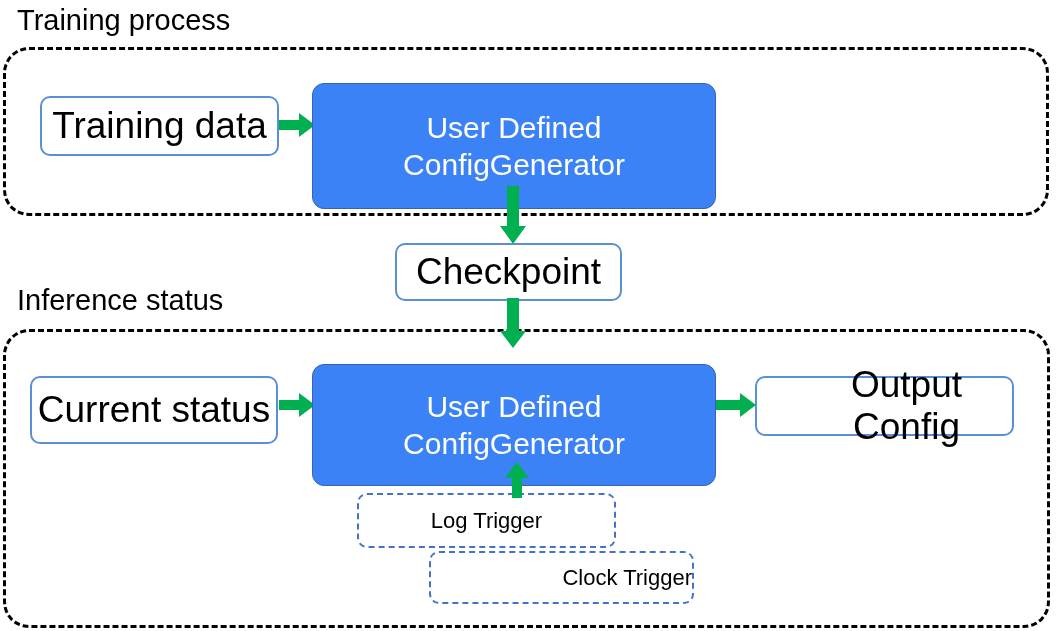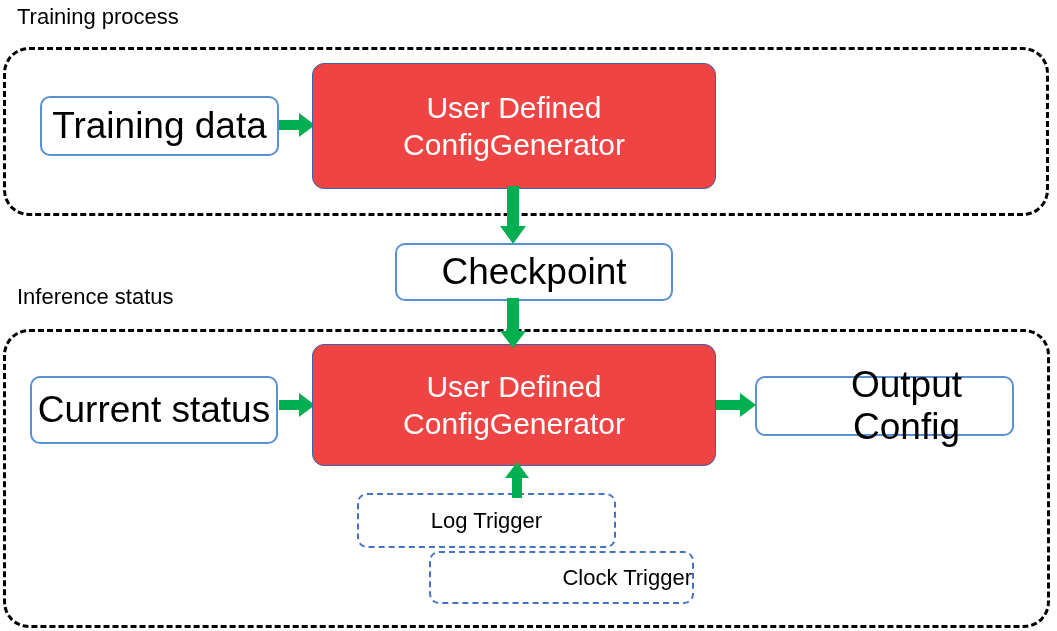--- a/index.html
+++ b/index.html
@@ -10,21 +10,21 @@
   #canvas {
     position: relative;
     width: 1057px;
     height: 631px;
     background: #ffffff;
     font-family: "Liberation Sans", sans-serif;
     overflow: hidden;
   }
   .section-label {
     position: absolute;
-    font-size: 22px;
+    font-size: 29px;
     color: #000000;
     line-height: 1;
     white-space: nowrap;
   }
   #training-label { left: 17px; top: 6px; }
   #inference-label { left: 17px; top: 286px; }
 
   .process-container {
     position: absolute;
     border: 3px dashed #000000;
@@ -44,38 +44,39 @@
     text-align: center;
   }
   .node-white {
     background: #ffffff;
     border: 2px solid #5B8FD4;
     border-radius: 10px;
     color: #000000;
     font-size: 37px;
   }
   .node-blue {
-    background: #ef4444;
+    background: #3b82f6;
     border: 1px solid #3A63AE;
     border-radius: 12px;
     color: #ffffff;
     font-size: 30px;
     line-height: 1.25;
+    margin-top: 20px;
   }
   .node-dashed {
     background: #ffffff;
     border: 2px dashed #4472C4;
     border-radius: 10px;
     color: #000000;
     font-size: 22px;
   }
 
   #training-data-node { left: 40px; top: 96px; width: 239px; height: 60px; }
   #train-blue-node    { left: 312px; top: 63px; width: 404px; height: 126px; z-index: 5; }
-  #checkpoint-node    { left: 395px; top: 243px; width: 278px; height: 58px; z-index: 6; }
+  #checkpoint-node    { left: 395px; top: 243px; width: 227px; height: 58px; z-index: 6; }
   #current-status-node{ left: 30px; top: 376px; width: 248px; height: 68px; }
   #infer-blue-node    { left: 312px; top: 344px; width: 404px; height: 122px; z-index: 5; }
   #output-config-node { left: 755px; top: 376px; width: 259px; height: 60px; padding-left: 44px; }
   #log-trigger-node   { left: 357px; top: 493px; width: 259px; height: 55px; z-index: 3; }
   #clock-trigger-node { left: 429px; top: 551px; width: 265px; height: 53px; z-index: 4; justify-content: flex-end; }
 
   
   .arrow { position: absolute; z-index: 2; }
   .arrow svg { display: block; }
 

